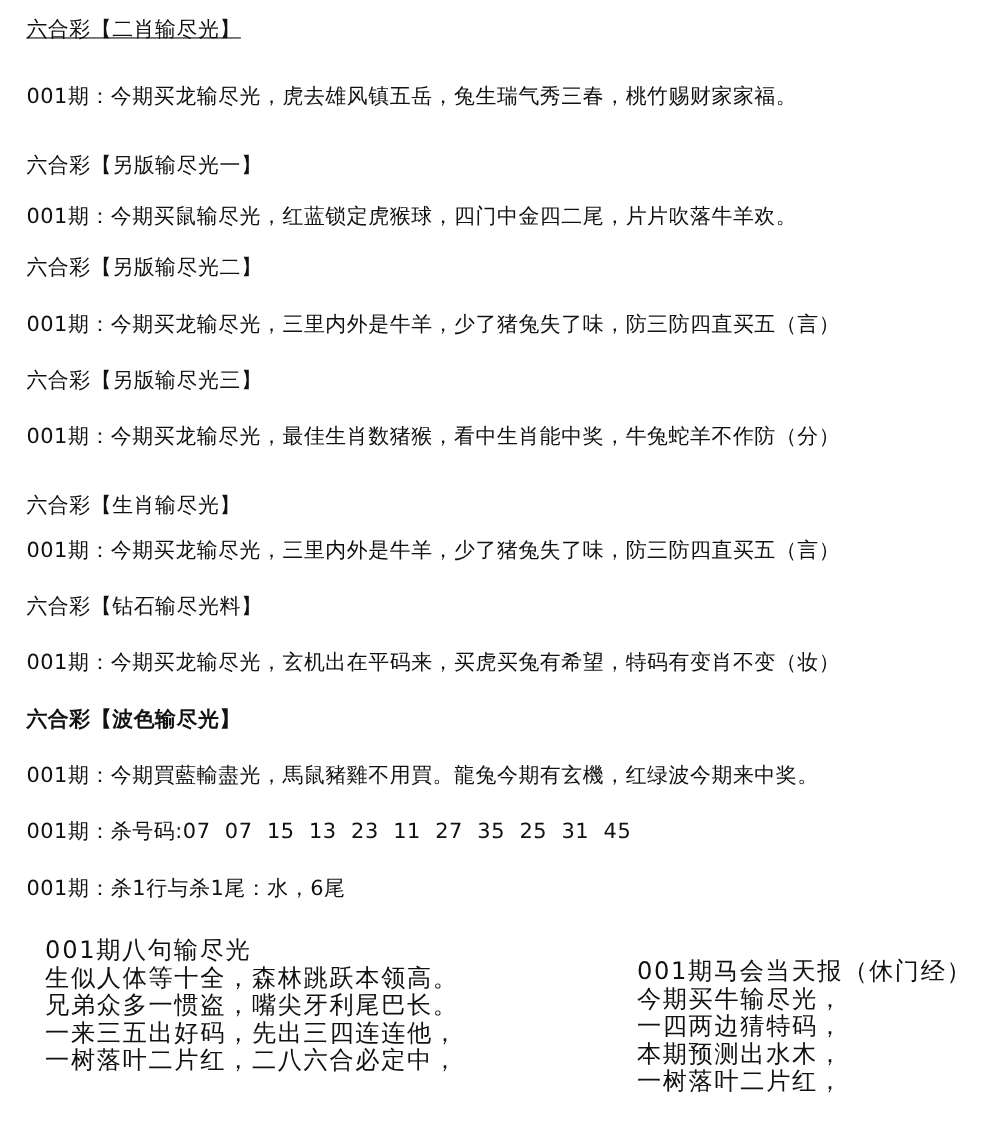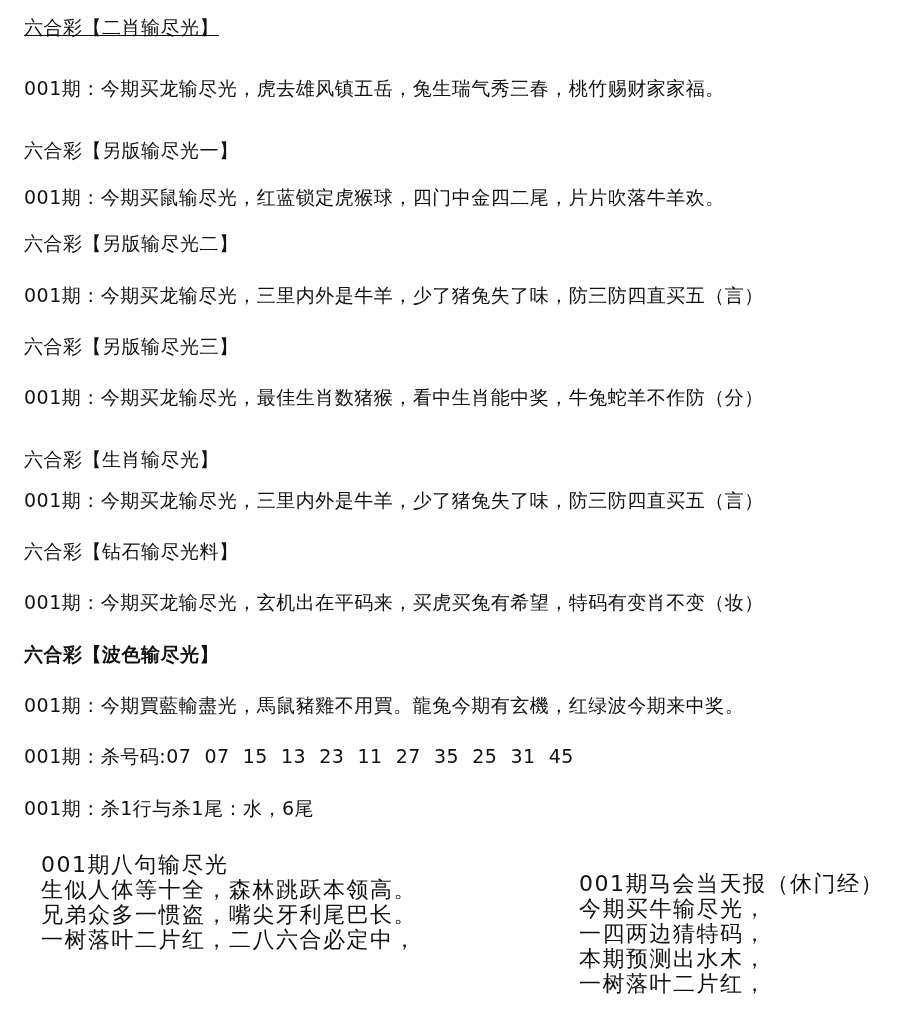--- a/index.html
+++ b/index.html
@@ -58,20 +58,21 @@
 <div class="line" style="top:642px;font-weight:bold;">六合彩【波色输尽光】</div>
 <div class="line" style="top:693px;">001期：今期買藍輸盡光，馬鼠豬雞不用買。龍兔今期有玄機，红绿波今期来中奖。</div>
 
 <div class="line" style="top:744px; white-space:pre;">001期：杀号码:07  07  15  13  23  11  27  35  25  31  45</div>
 <div class="line" style="top:796px;">001期：杀1行与杀1尾：水，6尾</div>
 
 <div class="col col-left">
   <span class="row">001期八句输尽光</span>
   <span class="row">生似人体等十全，森林跳跃本领高。</span>
   <span class="row">兄弟众多一惯盗，嘴尖牙利尾巴长。</span>
+  <span class="row">一来三五出好码，先出三四连连他，</span>
   <span class="row">一树落叶二片红，二八六合必定中，</span>
 </div>
 
 <div class="col col-right">
   <span class="row">001期马会当天报（休门经）</span>
   <span class="row">今期买牛输尽光，</span>
   <span class="row">一四两边猜特码，</span>
   <span class="row">本期预测出水木，</span>
   <span class="row">一树落叶二片红，</span>
 </div>

